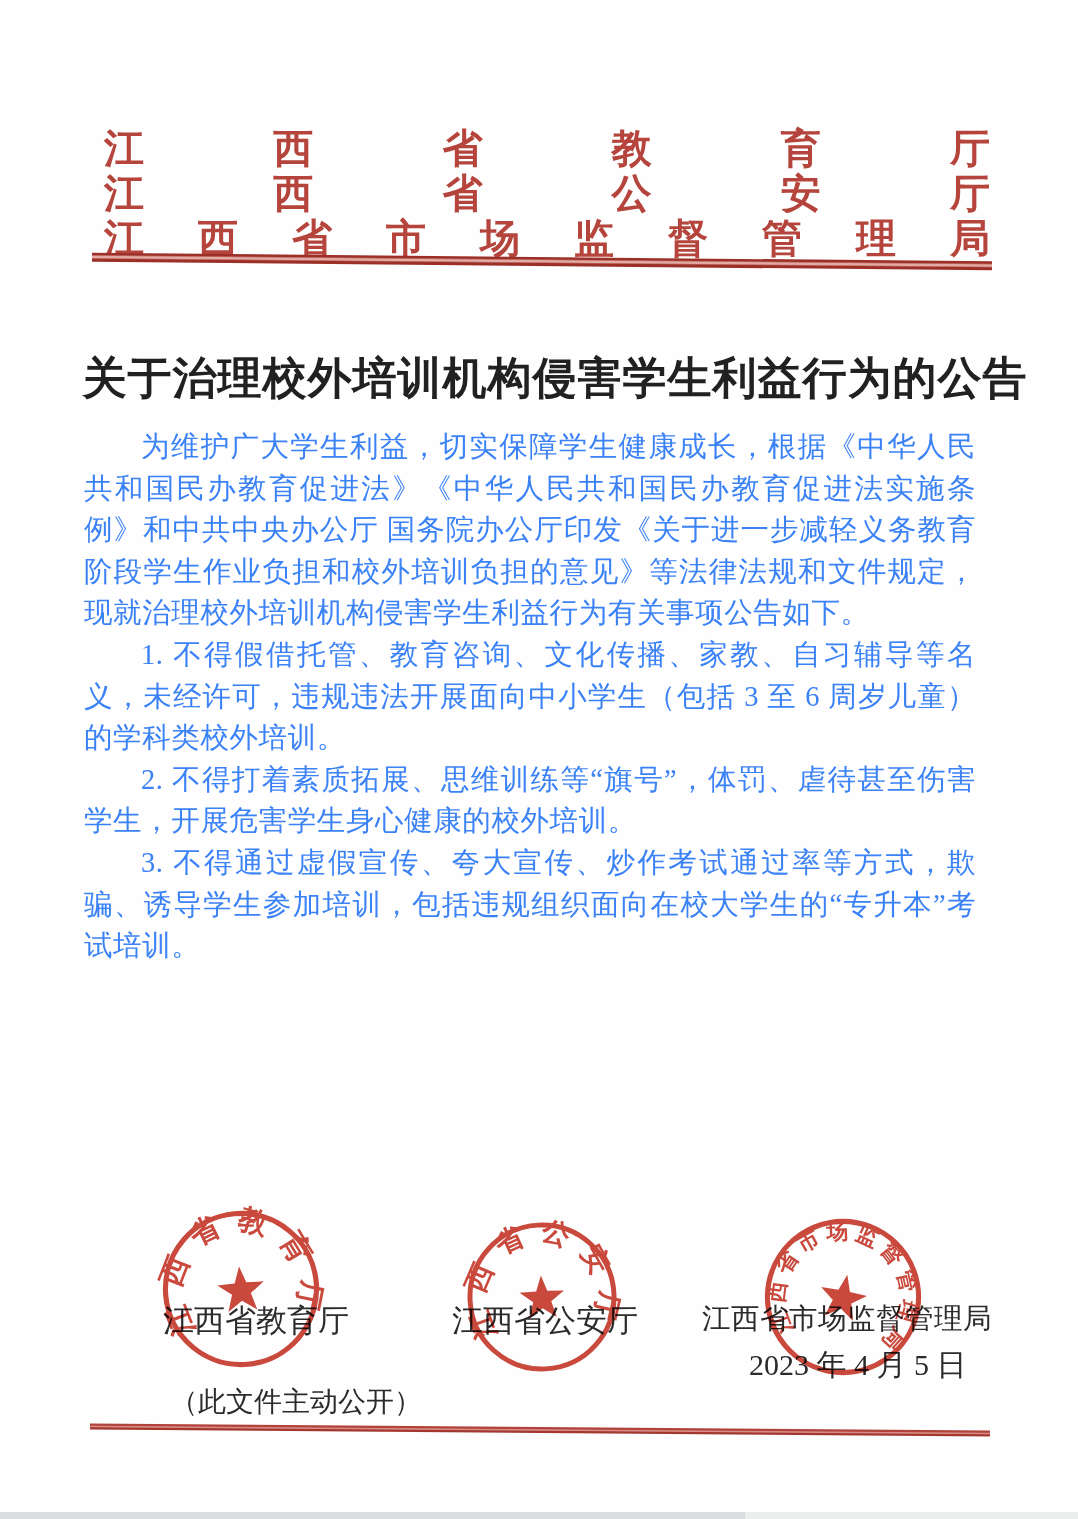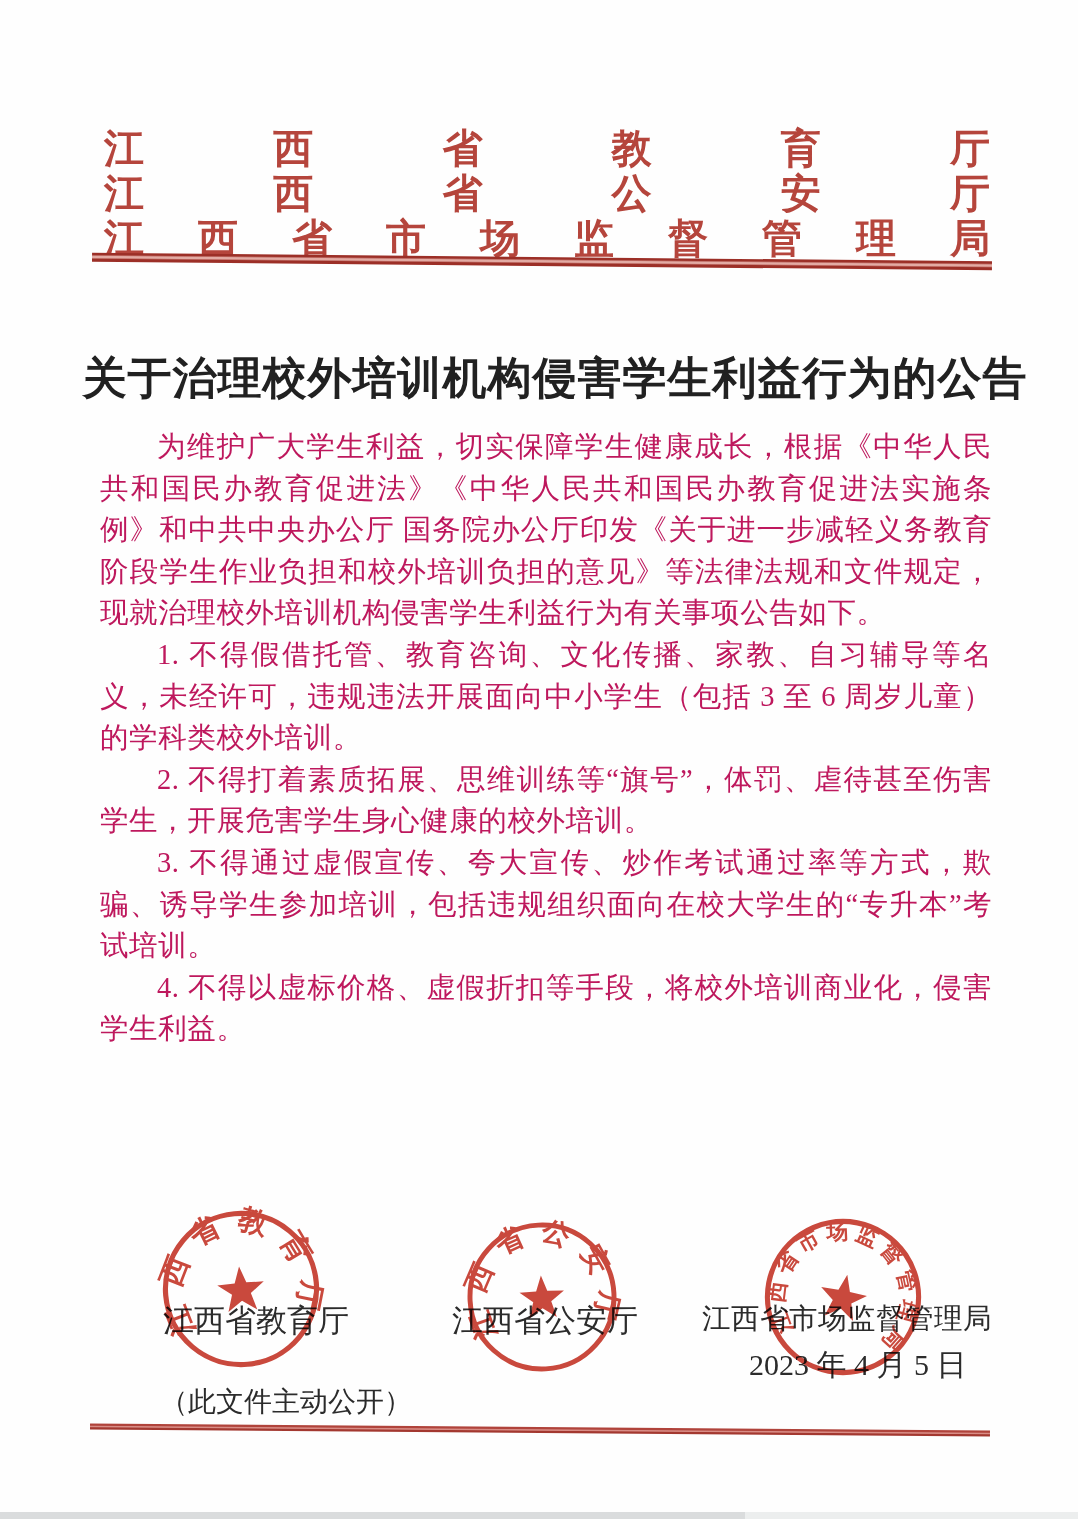--- a/index.html
+++ b/index.html
@@ -35,37 +35,37 @@
   
   .doc-title{
     position:absolute;left:0;top:333px;width:1078px;
     text-align:center;
     font-size:44px;font-weight:bold;color:var(--ink-black);
     letter-spacing:1px;
     margin:16px;
   }
   
   .doc-body{
-    position:absolute;left:100px;top:426px;width:892px;
-    color:#be185d;
+    position:absolute;left:84px;top:426px;width:892px;
+    color:#3b82f6;
     font-size:28.5px;line-height:41.6px;
     text-align:justify;
   }
   .doc-body p{
     margin:0;text-indent:2em;letter-spacing:0.6px;
   }
   
   .sig-text{
     position:absolute;color:#2b2b2b;white-space:nowrap;
   }
   .agency-1{left:163px;top:1300px;font-size:31px;}
   .agency-2{left:452px;top:1300px;font-size:31px;}
   .agency-3{left:702px;top:1300px;font-size:28.5px;letter-spacing:0.5px;}
   .issue-date{left:749px;top:1345px;font-size:30px;}
-  .disclosure{left:160px;top:1383px;font-size:28px;}
+  .disclosure{left:170px;top:1383px;font-size:28px;}
   .seal{
     position:absolute;
     mix-blend-mode:multiply;
     opacity:0.92;
   }
   .seal-1{left:156px;top:1204px;width:170px;height:170px;transform:rotate(-5deg);}
   .seal-2{left:461px;top:1216px;width:162px;height:162px;transform:rotate(-3deg);}
   .seal-3{left:758px;top:1212px;width:170px;height:170px;transform:rotate(11deg);}
   .seal svg{width:100%;height:100%;}
   .seal text{
@@ -126,21 +126,20 @@
   </header>
   <div class="lh-rule"></div>
 
   <h1 class="doc-title">关于治理校外培训机构侵害学生利益行为的公告</h1>
 
   <main class="doc-body">
     <p>为维护广大学生利益，切实保障学生健康成长，根据《中华人民共和国民办教育促进法》《中华人民共和国民办教育促进法实施条例》和中共中央办公厅 国务院办公厅印发《关于进一步减轻义务教育阶段学生作业负担和校外培训负担的意见》等法律法规和文件规定，现就治理校外培训机构侵害学生利益行为有关事项公告如下。</p>
     <p>1. 不得假借托管、教育咨询、文化传播、家教、自习辅导等名义，未经许可，违规违法开展面向中小学生（包括 3 至 6 周岁儿童）的学科类校外培训。</p>
     <p>2. 不得打着素质拓展、思维训练等“旗号”，体罚、虐待甚至伤害学生，开展危害学生身心健康的校外培训。</p>
     <p>3. 不得通过虚假宣传、夸大宣传、炒作考试通过率等方式，欺骗、诱导学生参加培训，包括违规组织面向在校大学生的“专升本”考试培训。</p>
-    <p>4. 不得以虚标价格、虚假折扣等手段，将校外培训商业化，侵害学生利益。</p>
   </main>
 
   <section>
     <span class="sig-text agency-1">江西省教育厅</span>
     <span class="sig-text agency-2">江西省公安厅</span>
     <span class="sig-text agency-3">江西省市场监督管理局</span>
     <span class="sig-text issue-date">2023 年 4 月 5 日</span>
     <span class="sig-text disclosure">（此文件主动公开）</span>
 
     <div class="seal seal-1">

